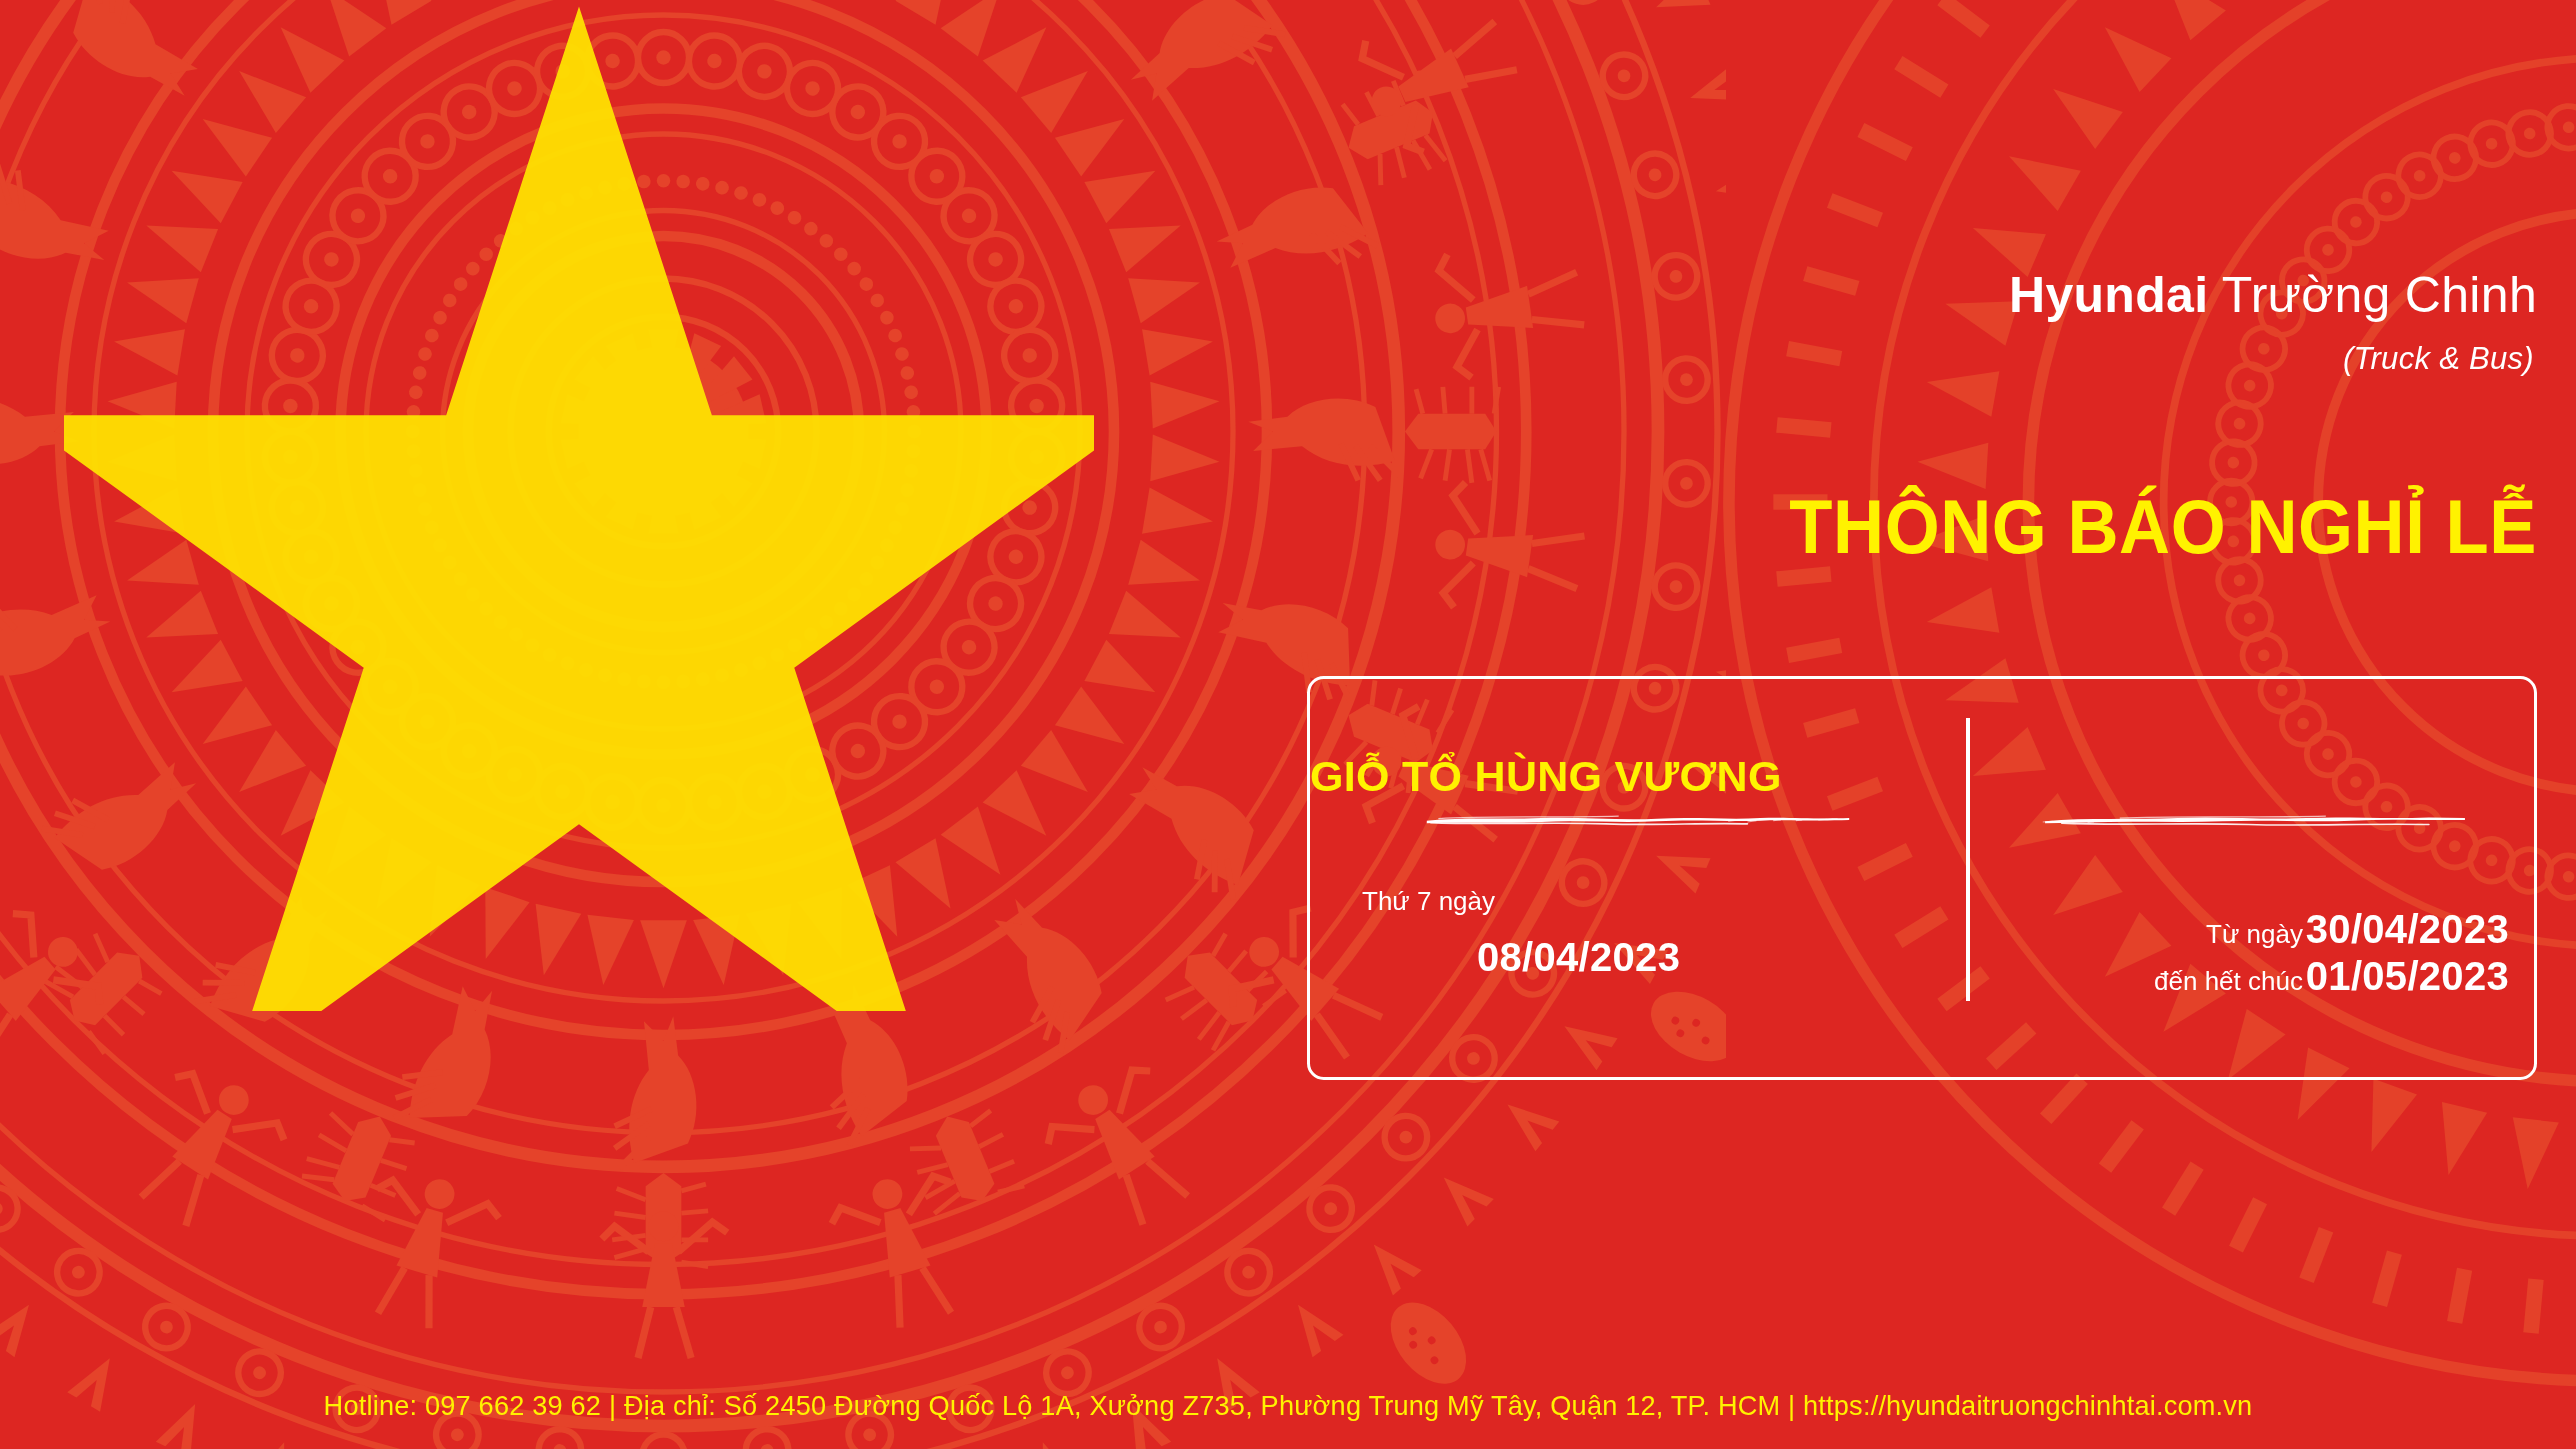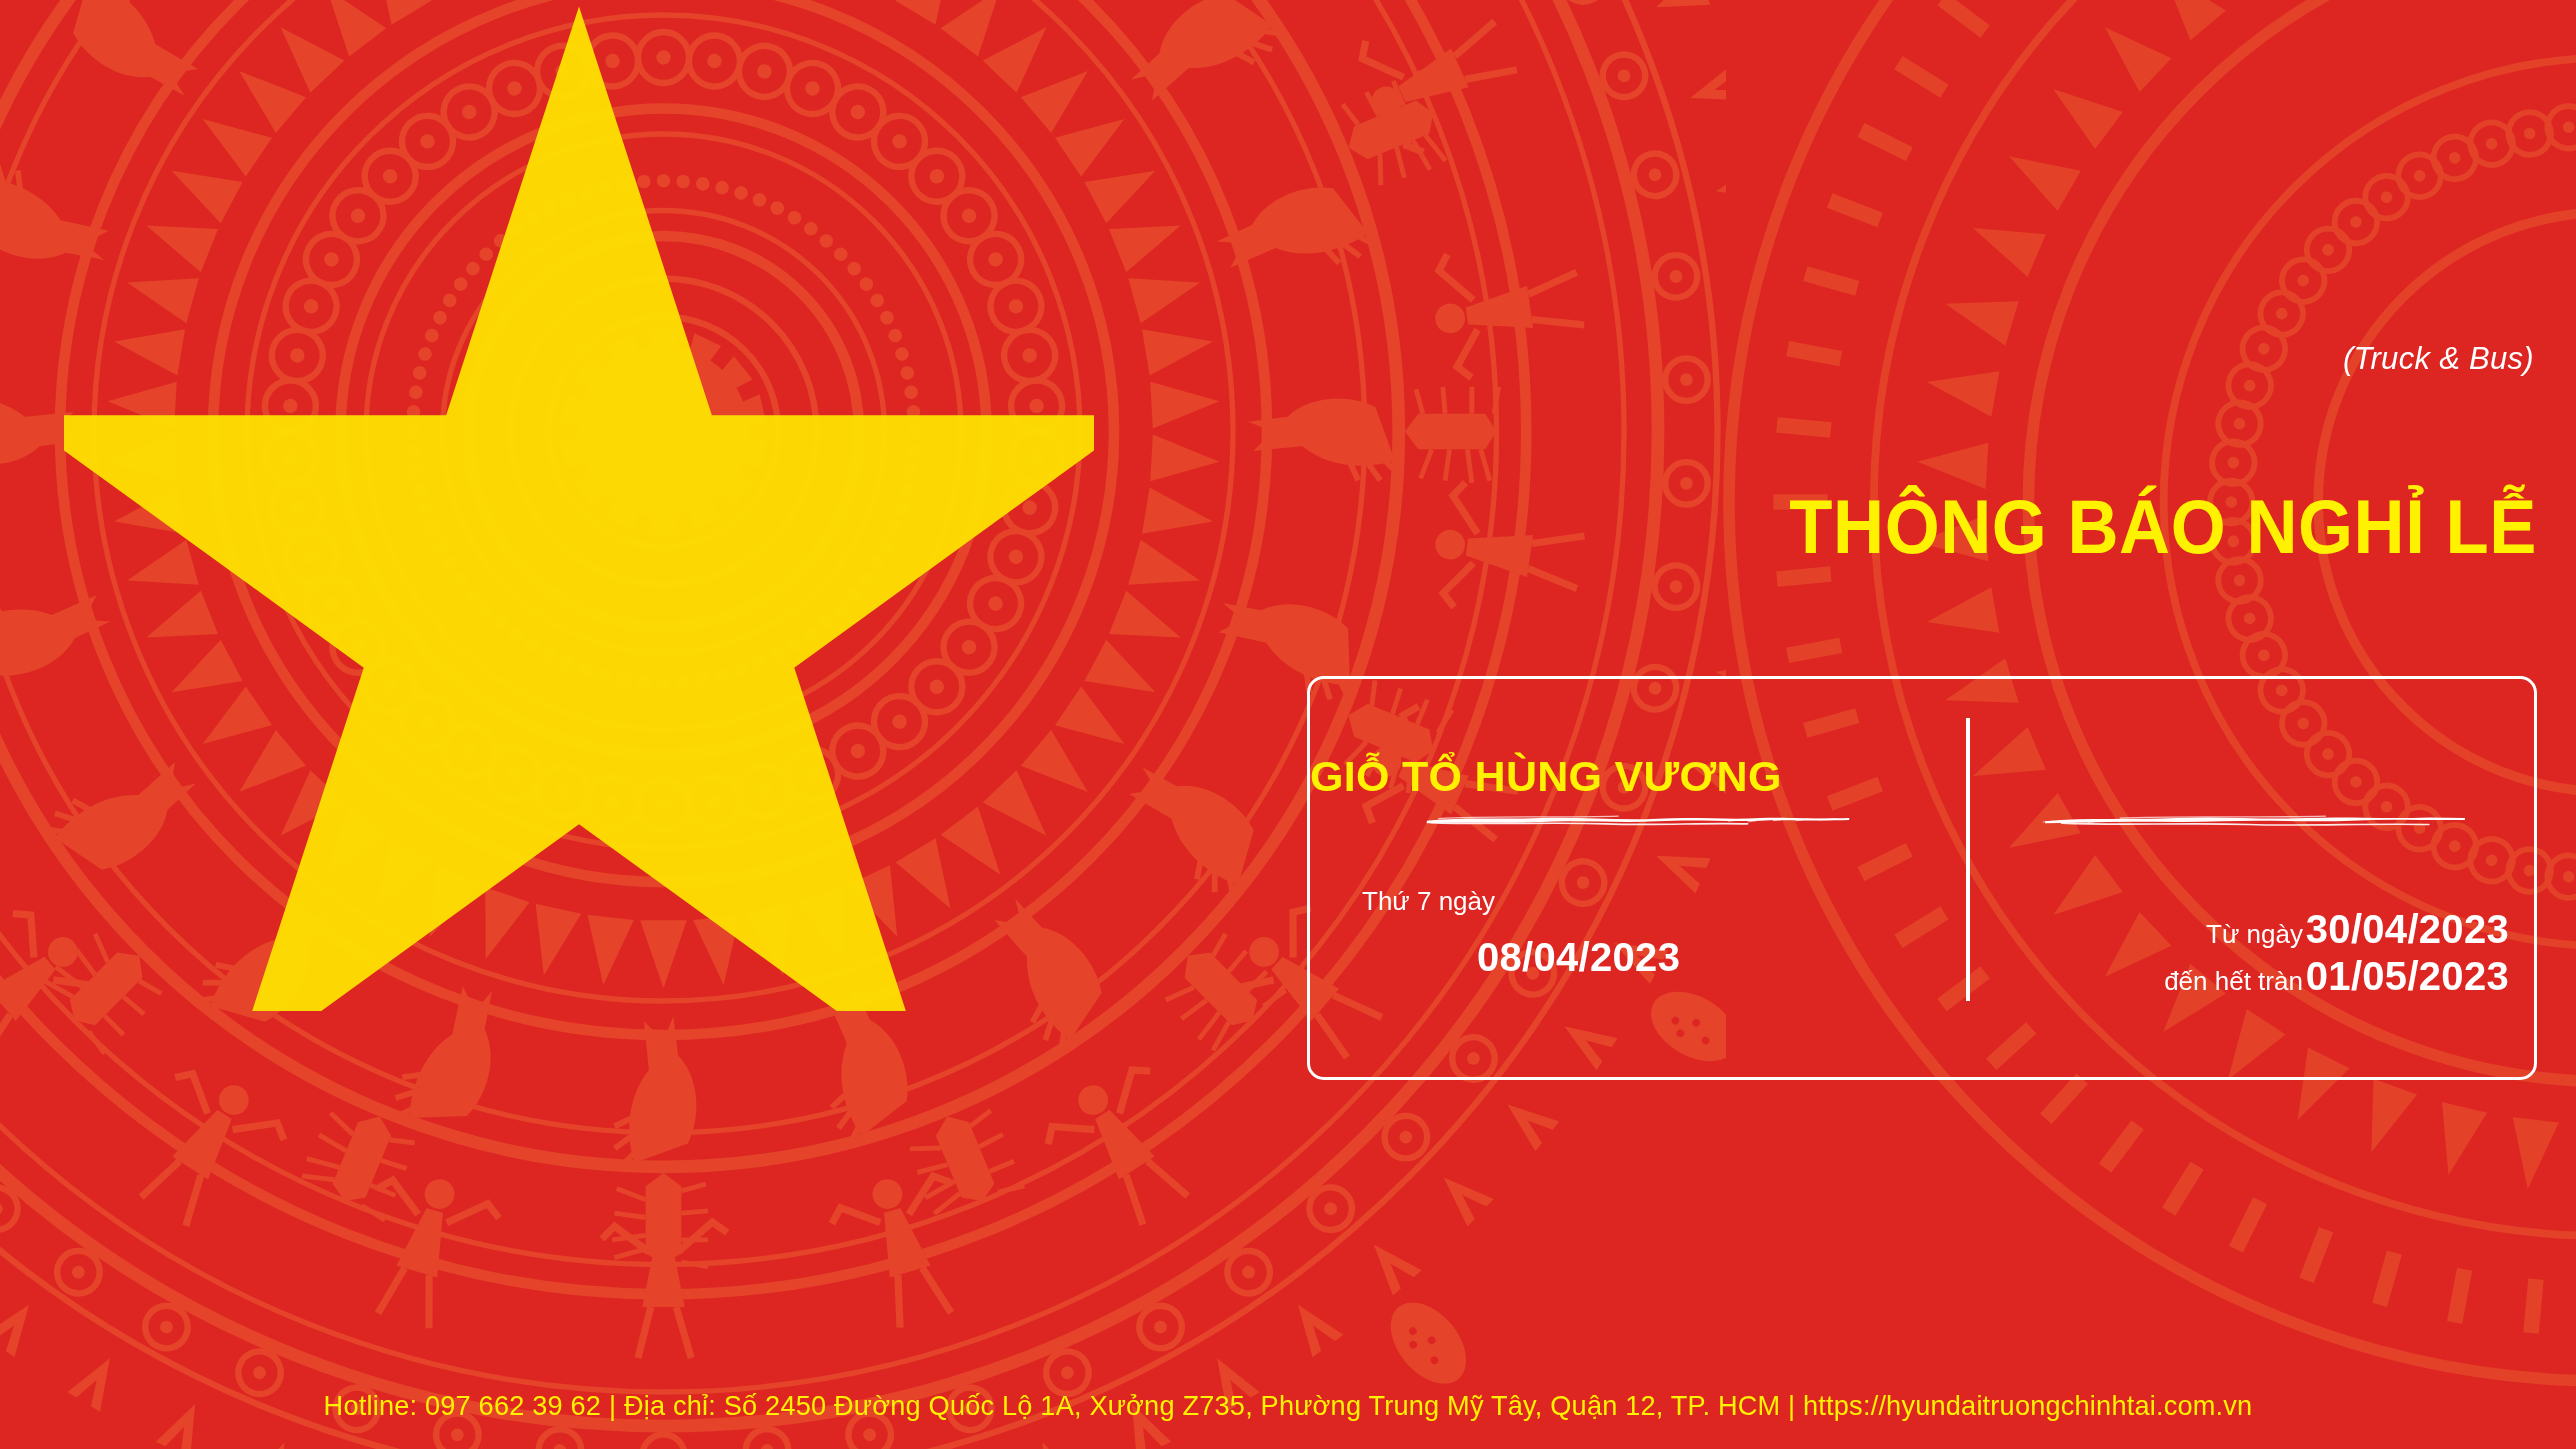--- a/index.html
+++ b/index.html
@@ -2290,20 +2290,23 @@
         </g>
     </g>
   </svg>
 
   <svg id="star" viewBox="0 0 1000 975">
     <polygon points="500,0 629,397 1047,397 709,642 838,1039 500,794 162,1039 291,642 -47,397 371,397" fill="#ffe500" fill-opacity="0.93"></polygon>
   </svg>
 
   <div class="content">
 
+    <div class="brand">
+      <b>Hyundai</b><span> Trường Chinh</span>
+    </div>
 
     <div class="brand-sub">(Truck &amp; Bus)</div>
 
     <div class="headline">THÔNG BÁO NGHỈ LỄ</div>
 
     <div class="box">
       <div class="divider-v"></div>
 
       <div class="panel panel-left">
         <div class="panel-title">GIỖ TỔ HÙNG VƯƠNG</div>
@@ -2329,21 +2332,21 @@
                    L656,14 C600,15 540,12 480,15 C420,18 350,13 280,16 C210,19 140,15 70,18 L4,19 Z" fill="#ffffff"></path>
           <path d="M30,19 C120,23 220,18 320,21 C410,24 500,19 600,21" stroke="#ffffff" stroke-width="2.6" fill="none" stroke-linecap="round" opacity=".9"></path>
           <path d="M0,17 l16,-1 M22,18 l14,-2 M46,17 l12,-1 M70,18 l10,-1" stroke="#ffffff" stroke-width="1.6" opacity=".55"></path>
           <path d="M120,11 C220,7 330,11 440,8" stroke="#ffffff" stroke-width="2" fill="none" opacity=".7"></path>
         </svg>
         <div class="dateline dl-c">
           <span class="lbl">Từ ngày</span>
           <span class="val">30/04/2023</span>
         </div>
         <div class="dateline dl-d">
-          <span class="lbl">đến hết tràn</span>
+          <span class="lbl">đến hết chúc</span>
           <span class="val">01/05/2023</span>
         </div>
       </div>
     </div>
 
   </div>
 
   <div class="footer">Hotline: 097 662 39 62 | Địa chỉ: Số 2450 Đường Quốc Lộ 1A, Xưởng Z735, Phường Trung Mỹ Tây, Quận 12, TP. HCM | https://hyundaitruongchinhtai.com.vn</div>
 </div>
 

